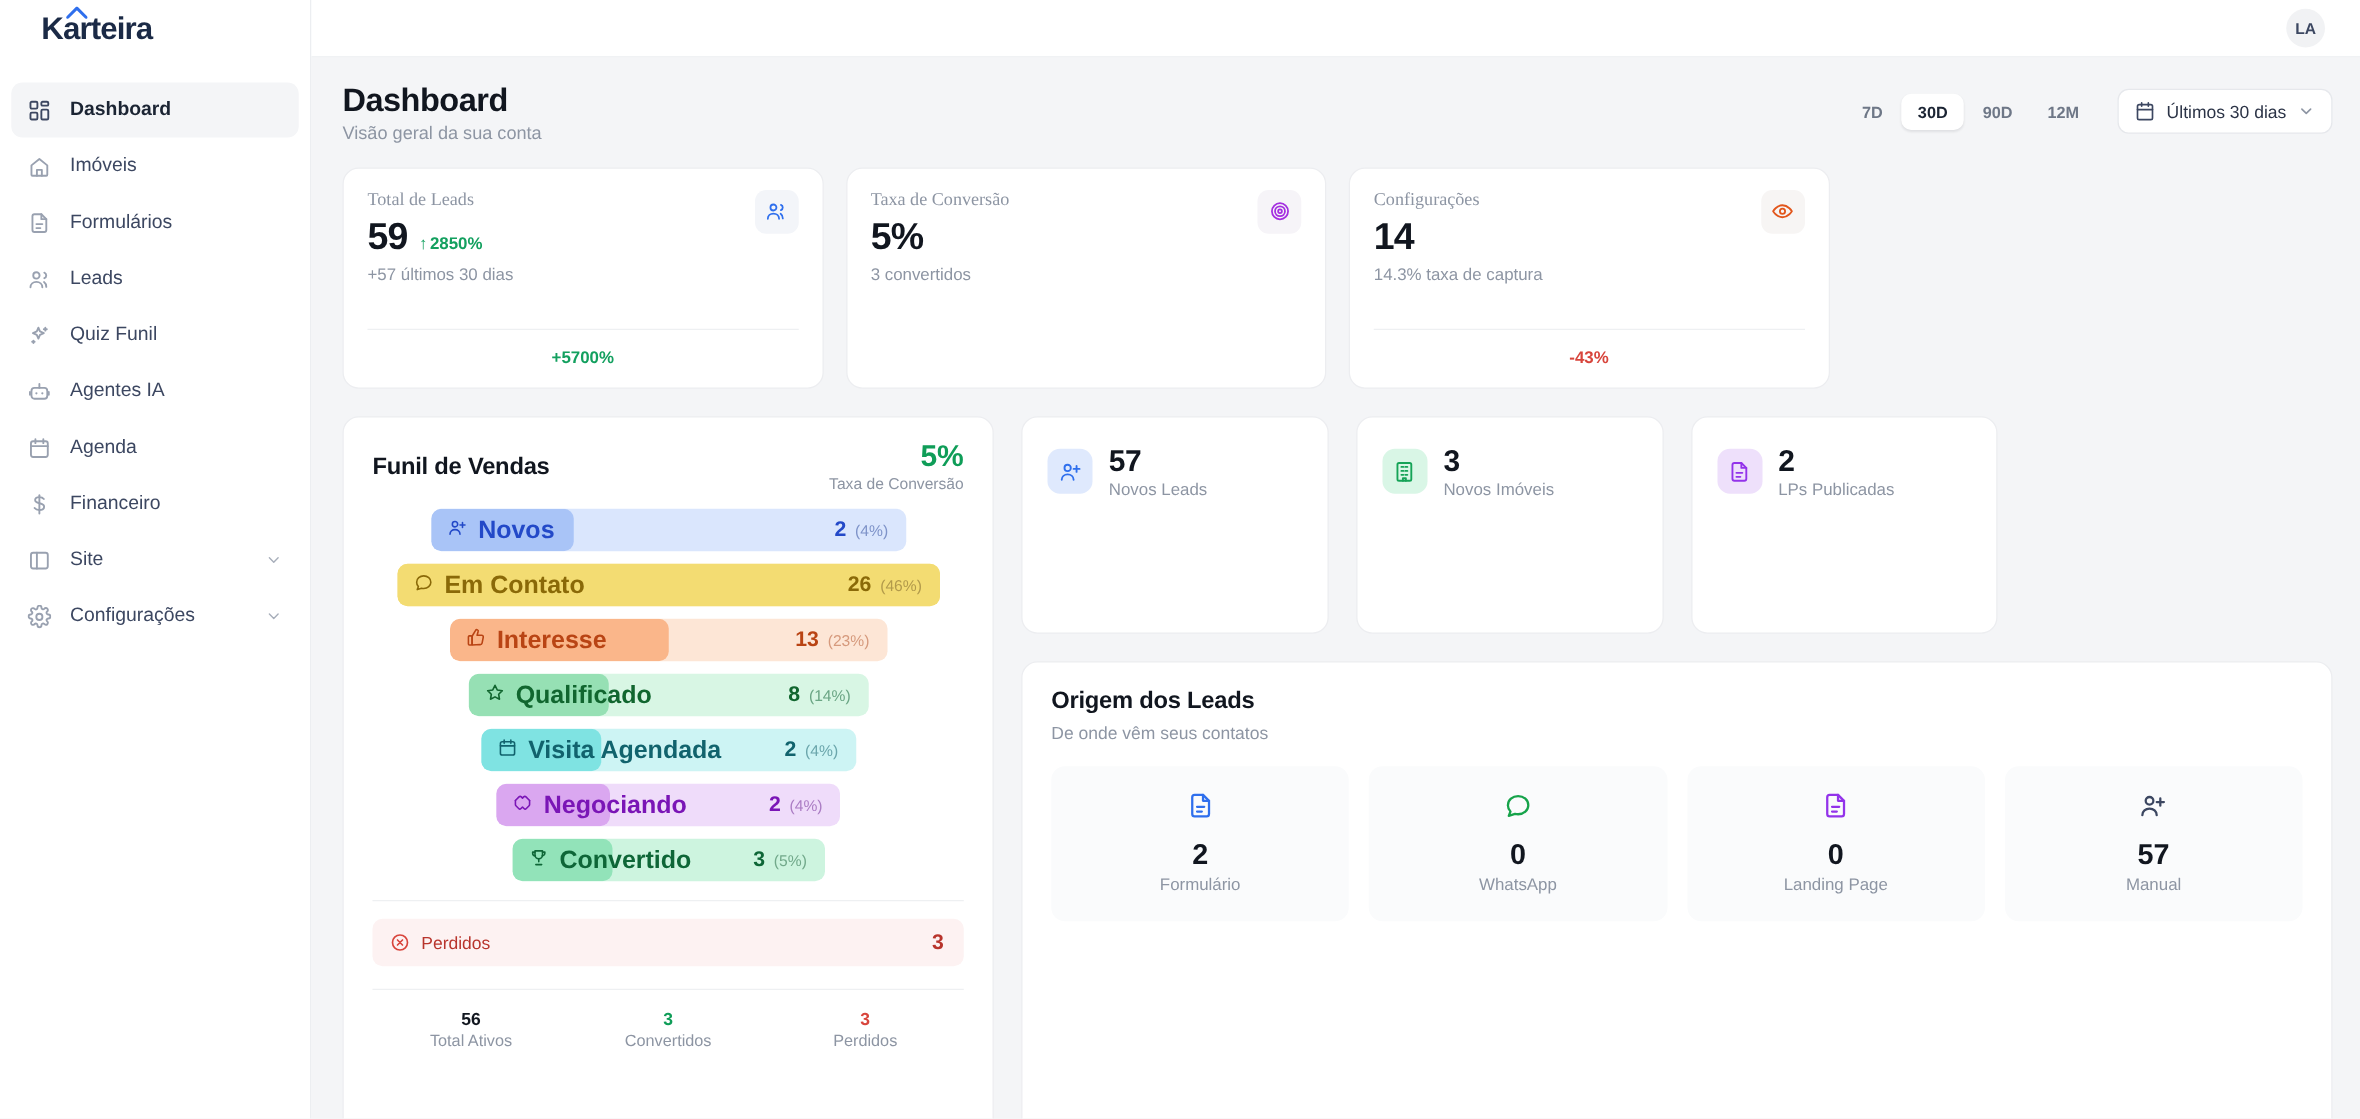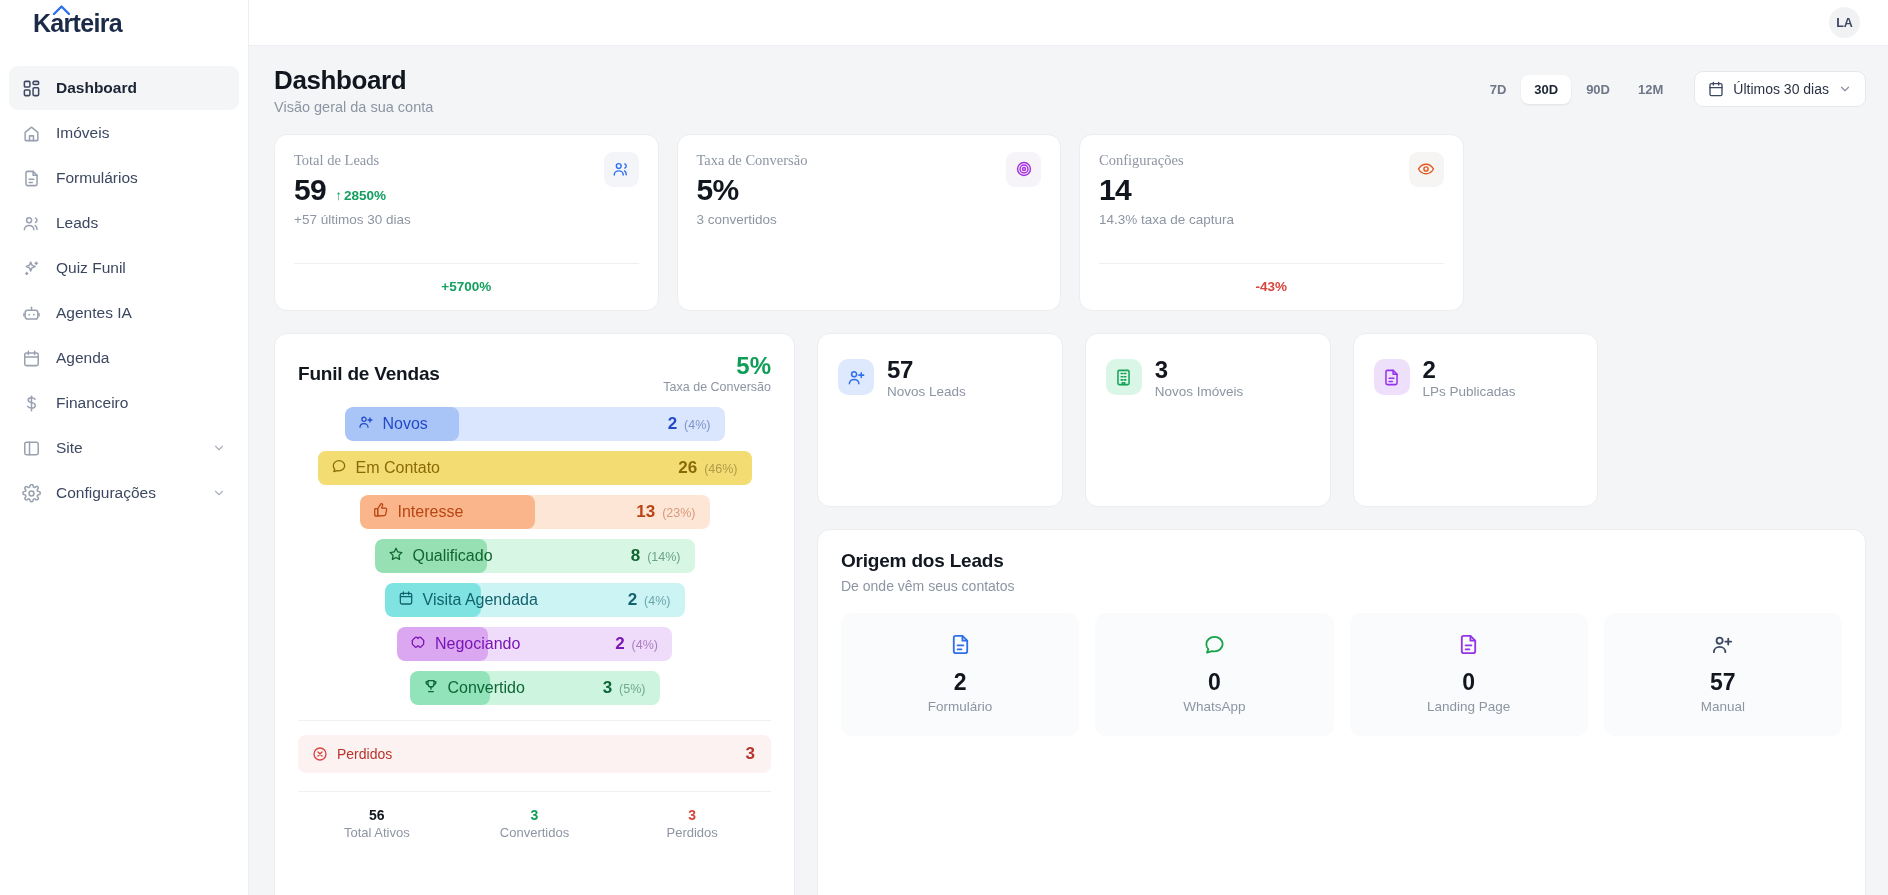--- a/index.html
+++ b/index.html
@@ -88,21 +88,21 @@
   .conv-lbl { font-size: 12.5px; color: #8d95a3; text-align: right; margin-top: 1px; }
   .stages { margin-top: 13px; display: flex; flex-direction: column; gap: 10px; }
   .stage-row { display: flex; justify-content: center; }
   .stage {
     position: relative; height: 34px; border-radius: 8px;
     display: flex; align-items: center; overflow: hidden;
   }
   .stage-fill { position: absolute; left: 0; top: 0; bottom: 0; border-radius: 8px; }
   .stage-inner { position: relative; display: flex; align-items: center; width: 100%; height: 100%; padding: 0 14px 0 13px; }
   .stage-ico { width: 16px; height: 16px; flex: 0 0 16px; margin-right: 9px; }
-  .stage-name { font-size: 16px; font-weight: 400; }
+  .stage-name { font-size: 20px; font-weight: 700; }
   .stage-right { margin-left: auto; display: flex; align-items: baseline; gap: 7px; }
   .stage-count { font-size: 17px; font-weight: 700; }
   .stage-pct { font-size: 12.5px; }
 
   .lost-sep { border-top: 1px solid #eef0f2; margin: 15px 0 0; }
   .lost { margin-top: 14px; height: 38px; background: #fdf2f2; border-radius: 8px; display: flex; align-items: center; padding: 0 16px 0 14px; }
   .lost .ico { width: 16px; height: 16px; margin-right: 9px; color: #d8453c; }
   .lost .nm { font-size: 14px; font-weight: 500; color: #b8342c; }
   .lost .ct { margin-left: auto; font-size: 17px; font-weight: 700; color: #b8342c; }
 

